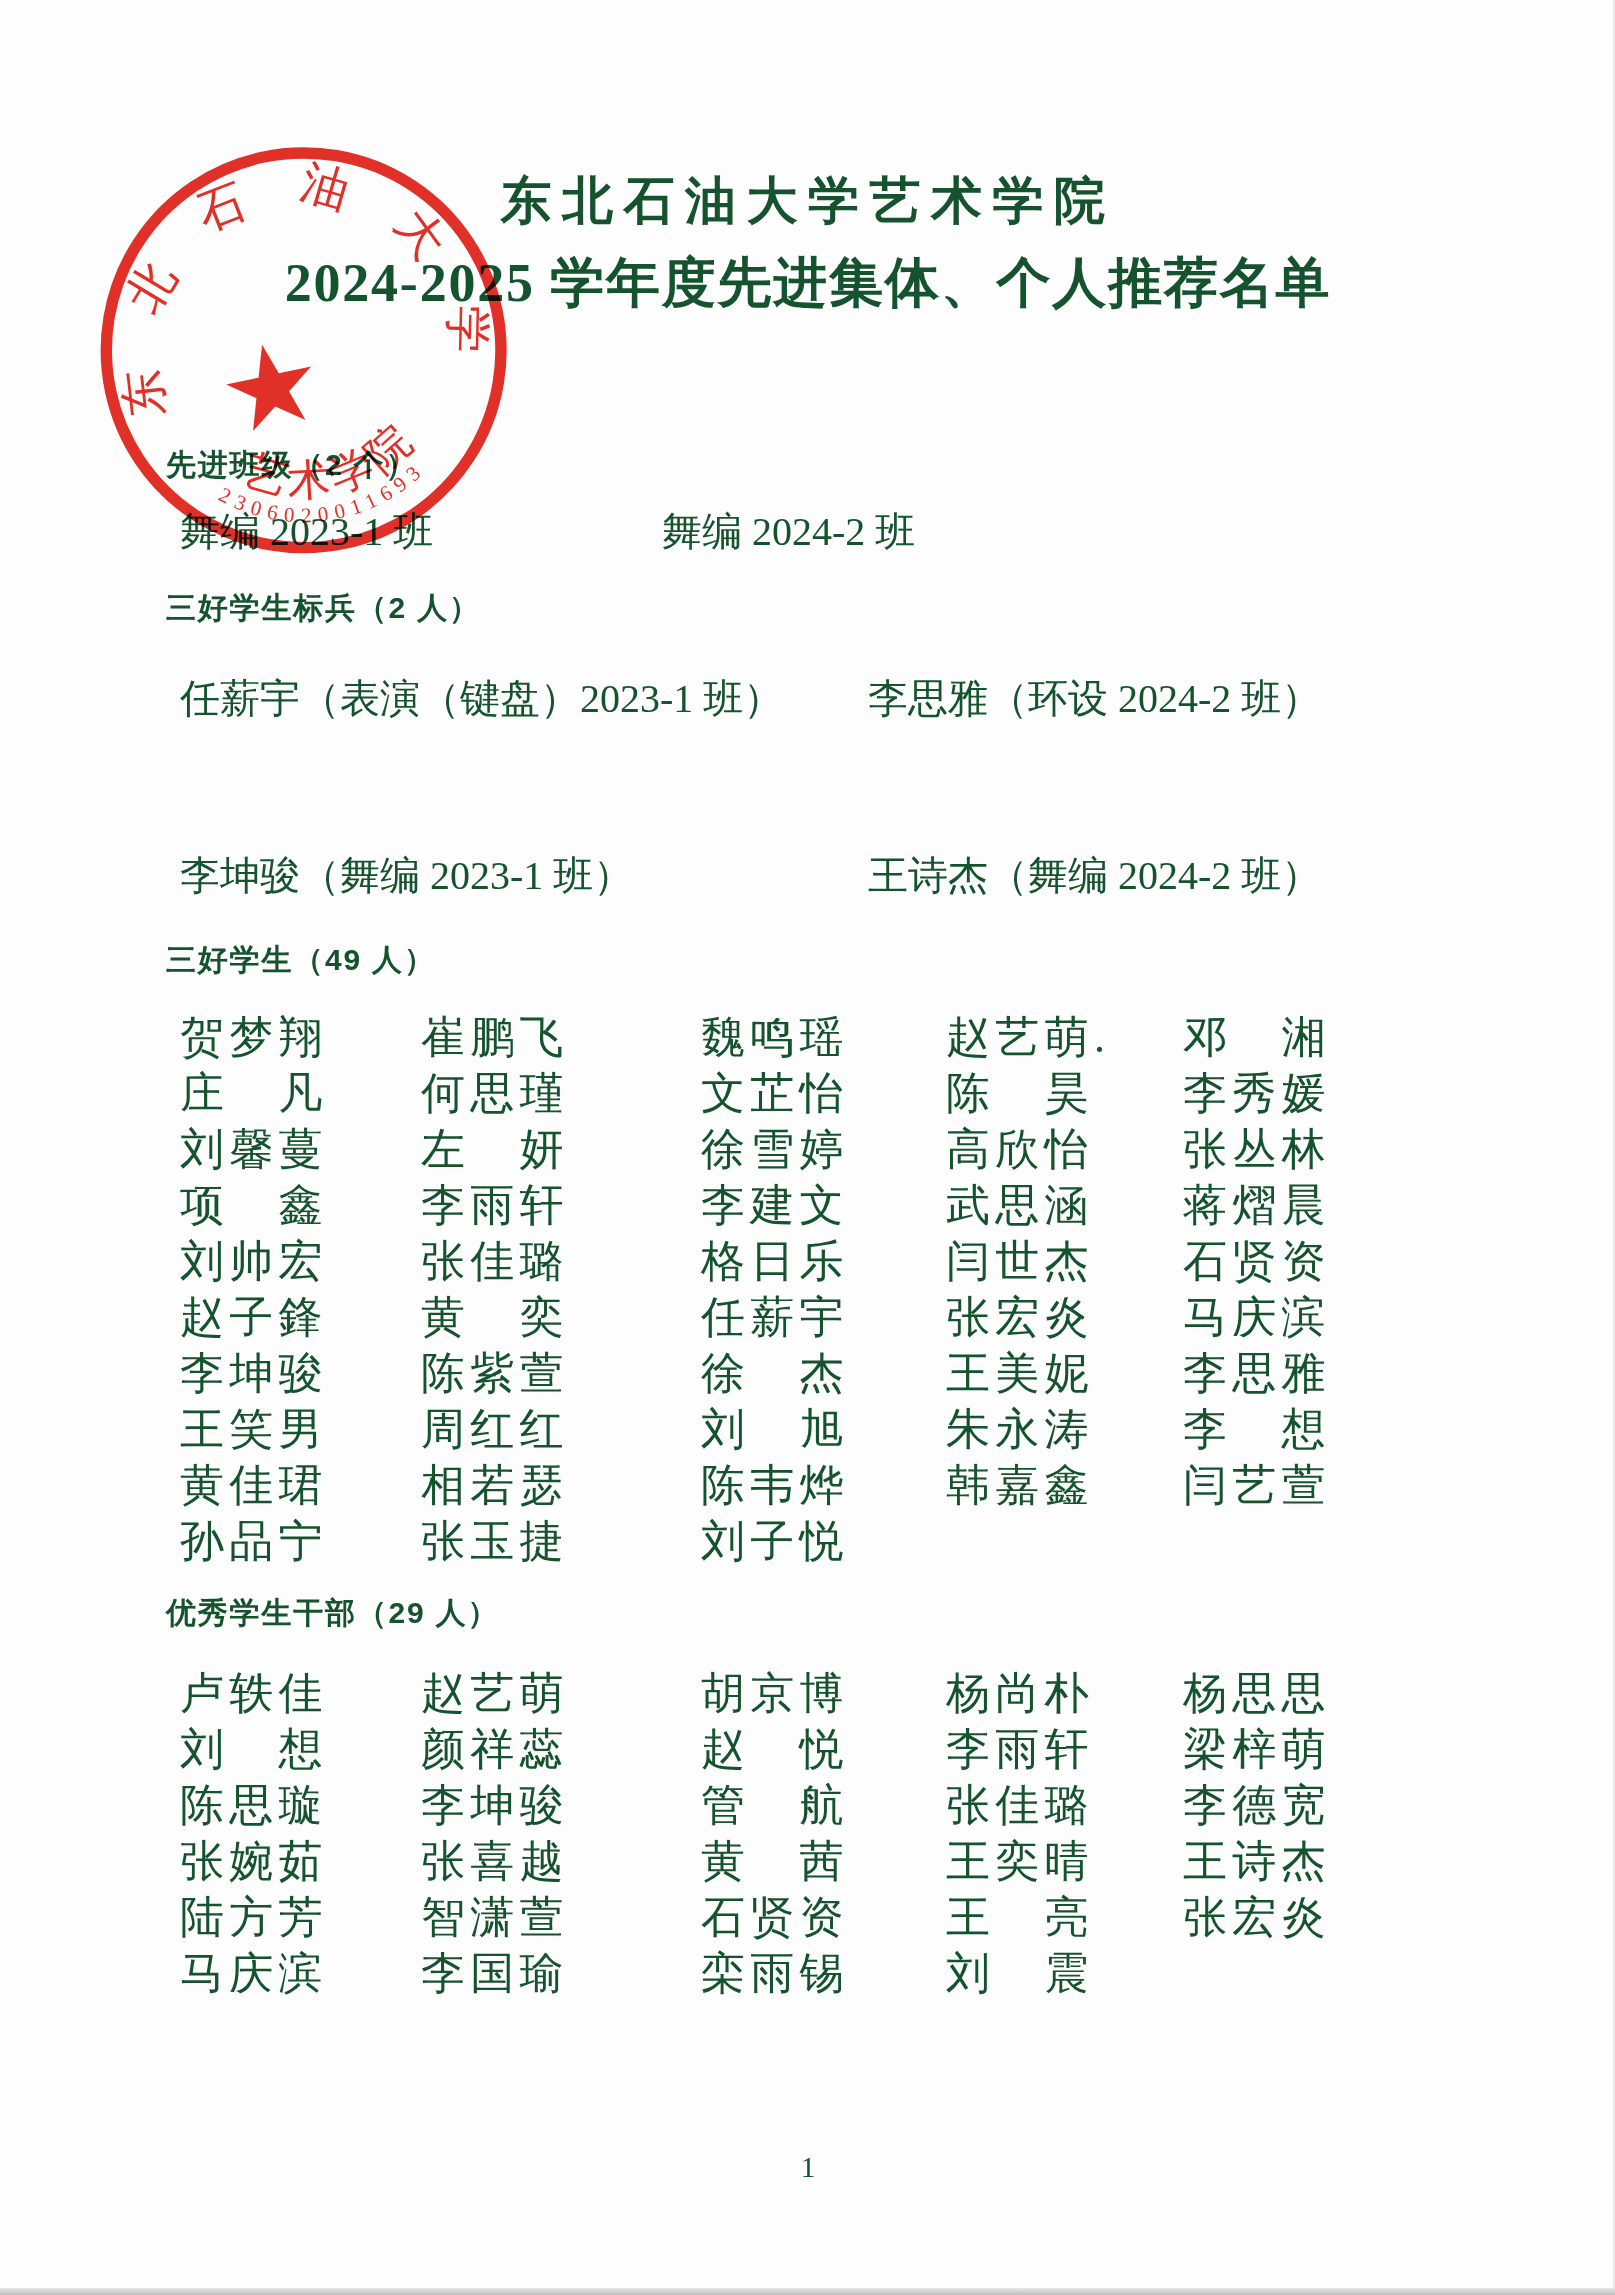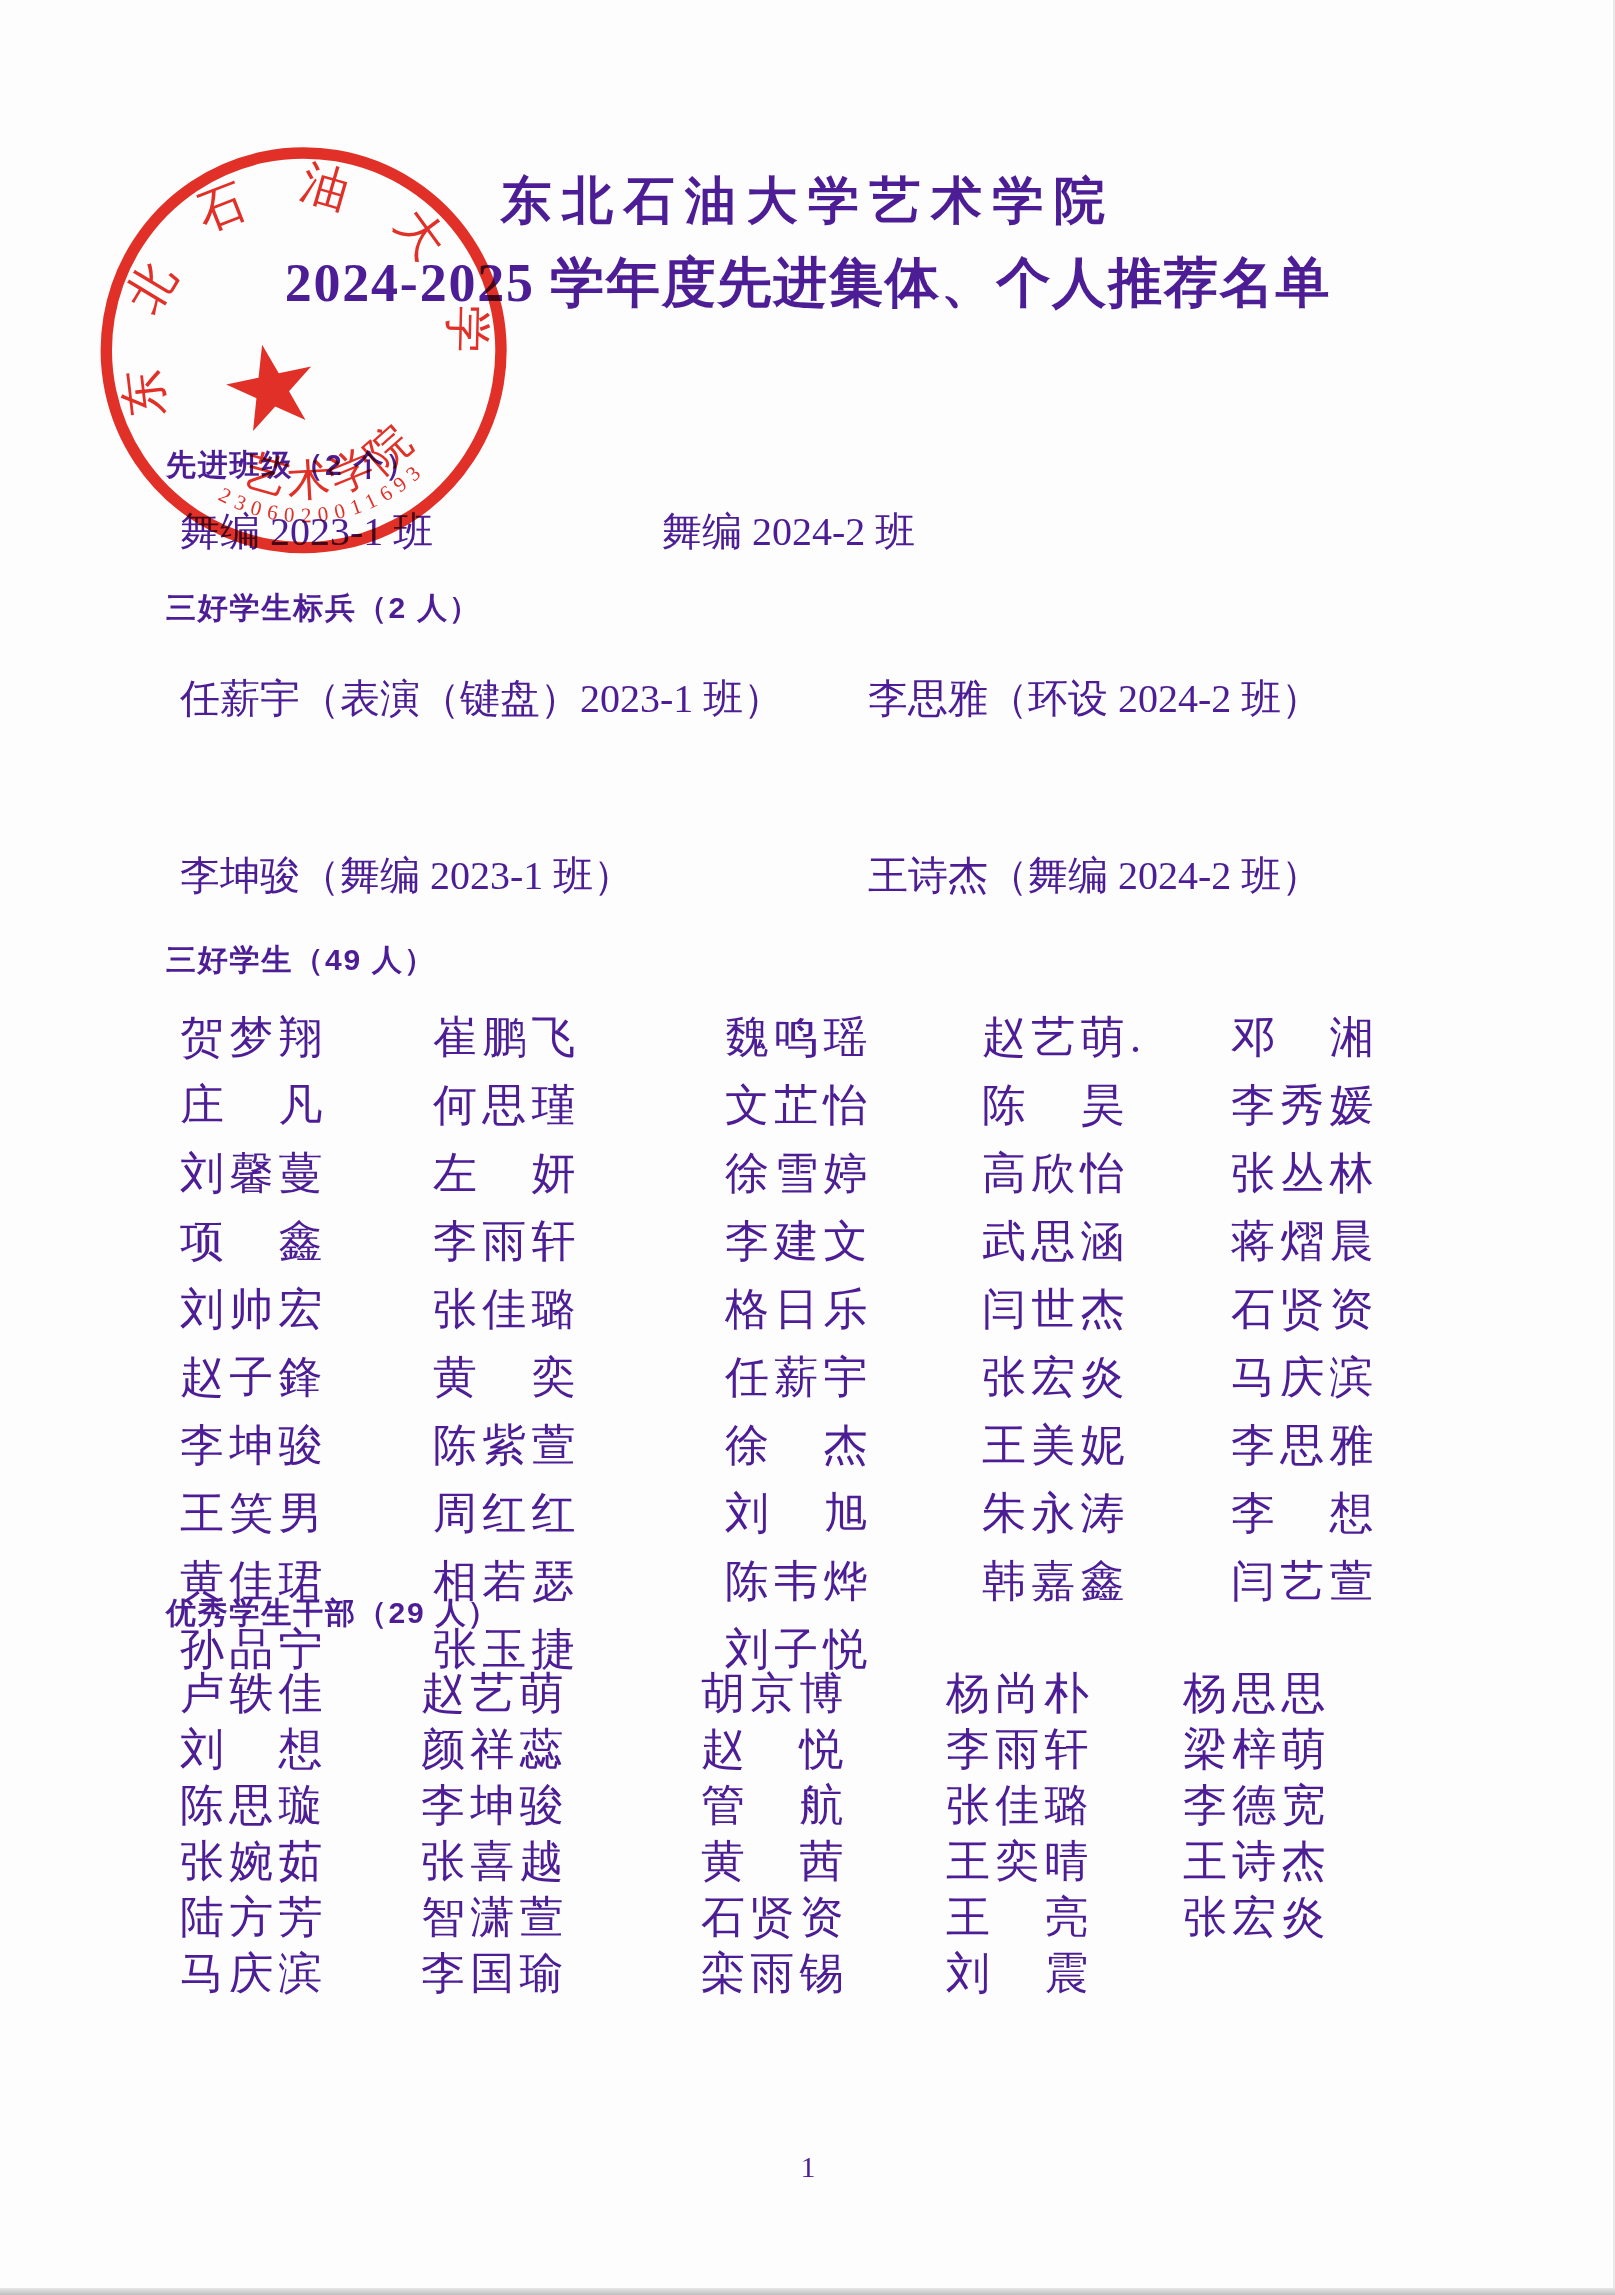--- a/index.html
+++ b/index.html
@@ -2,21 +2,21 @@
 <html style="font-size:14px"><head>
 <meta charset="utf-8">
 <style>
   html,body{margin:0;padding:0;background:#888;}
   .page{
     position:relative;
     width:1616px;height:2295px;
     background:#fdfdfd;
     overflow:hidden;
     font-family:"Liberation Serif", serif;
-    color:#4c1d95;
+    color:#14532d;
   }
   .title1{
     position:absolute;top:173px;left:0;width:100%;
     text-align:center;
     font-size:51px;line-height:56px;font-weight:700;
     letter-spacing:10.5px;
     font-family:"Liberation Serif", serif;
   }
   .title2{
     position:absolute;top:252px;left:0;width:100%;
@@ -48,21 +48,21 @@
   .pair-row .b{position:absolute;top:0;white-space:nowrap;}
   .row-classes .b2{left:482px;}
   .row-merit-pace .b2{left:688px;}
   .row-cadre-pace .b2{left:688px;text-align:center;}
   .name-grid{
     position:absolute;left:180px;
     display:grid;
     grid-template-columns:241px 280px 245px 237px 156px;
     grid-auto-rows:56px;
   }
-  .grid-merit{top:1010px;gap:12px;}
+  .grid-merit{top:1010px;}
   .grid-cadre{top:1666px;}
   .name-grid .cell{
     font-size:44px;line-height:56px;
     letter-spacing:5.3px;
     white-space:nowrap;
   }
   .page-number{
     position:absolute;top:2149px;left:0;width:100%;
     text-align:center;font-size:30px;line-height:35px;
   }

